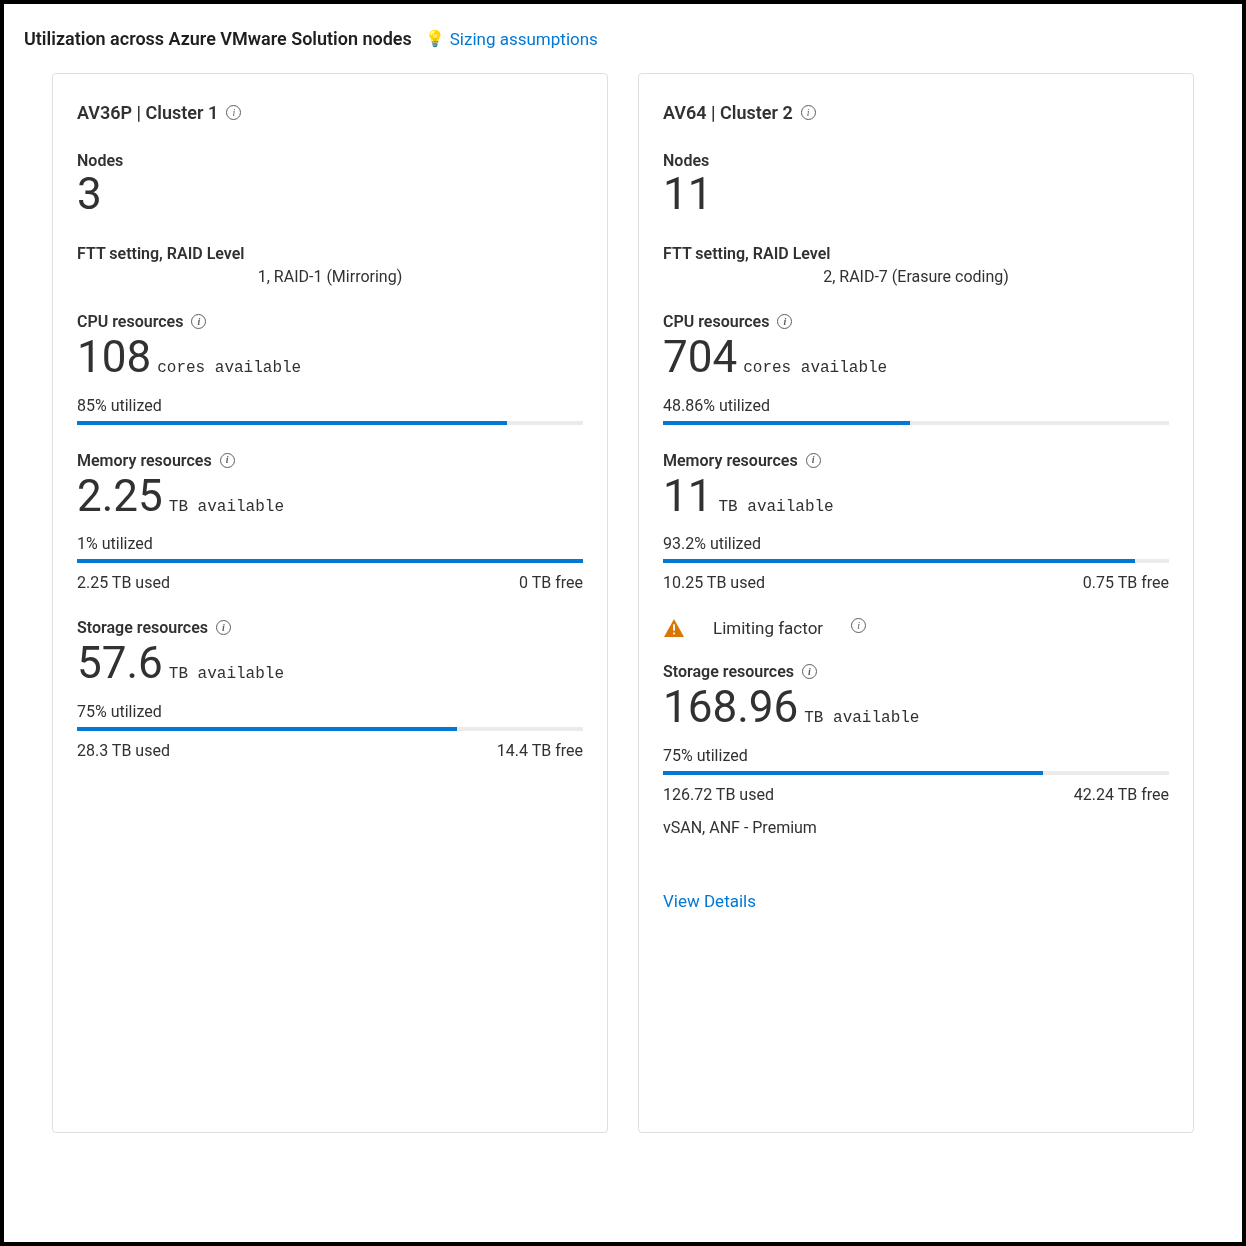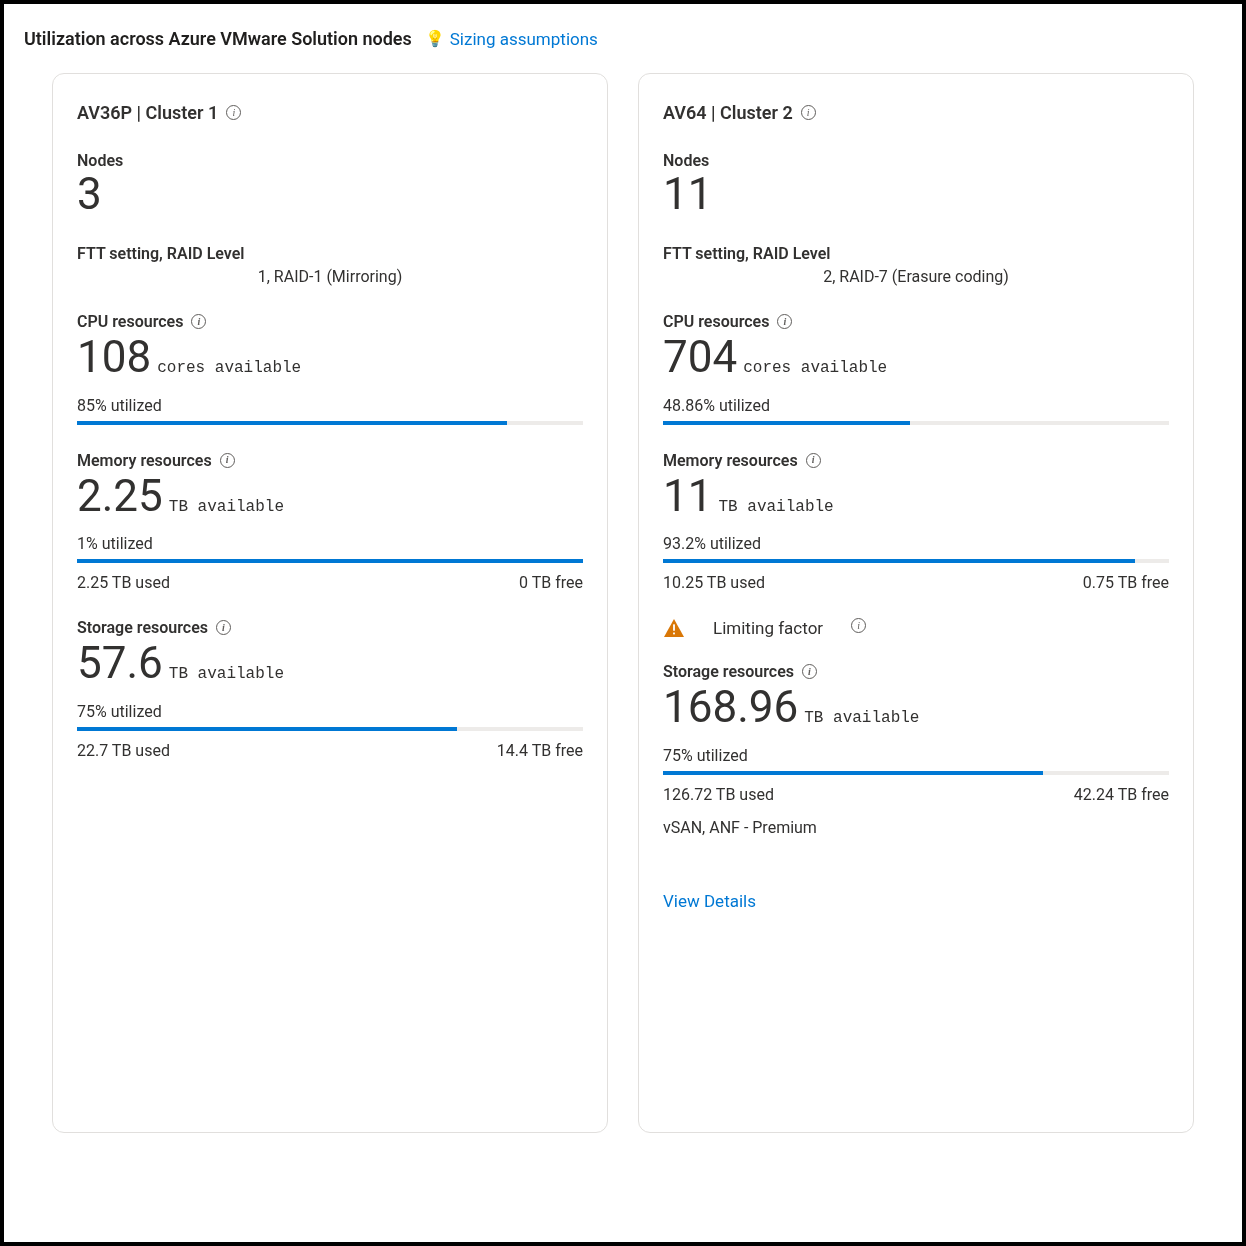--- a/index.html
+++ b/index.html
@@ -37,21 +37,21 @@
     cursor:pointer;
   }
   .cards {
     display:flex;
     gap:30px;
     padding:0 28px;
   }
   .card {
     flex:1;
     border:1px solid #e1dfdd;
-    border-radius:12px;
+    border-radius:4px;
     padding:28px 24px 24px 24px;
     min-height:1060px;
   }
   .card-title-row {
     display:flex;
     align-items:center;
     gap:8px;
     margin-bottom:28px;
   }
   .card-title {
@@ -213,21 +213,21 @@
         </div>
         <div class="big-number-row">
           <span class="big-number">57.6</span>
           <span class="big-unit">TB available</span>
         </div>
         <div class="utilized">75% utilized</div>
         <div class="bar">
             <div class="bar-fill" style="width:75%"></div>
           </div>
         <div class="bar-legend">
-          <span>22.7 TB used</span>
+          <span>28.3 TB used</span>
           <span>14.4 TB free</span>
         </div>
       </div>
     </div>
 
     <div class="card">
       <div class="card-title-row">
         <span class="card-title">AV64 | Cluster 2</span>
         <span class="info-icon">i</span>
       </div>

